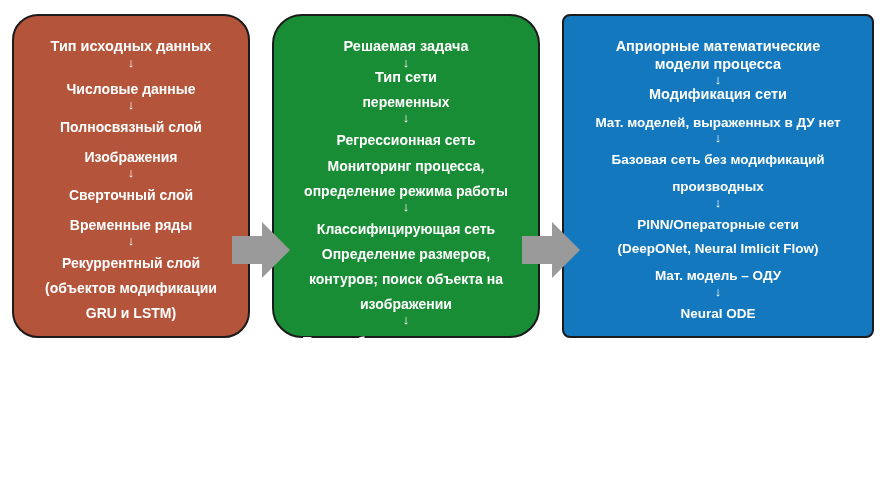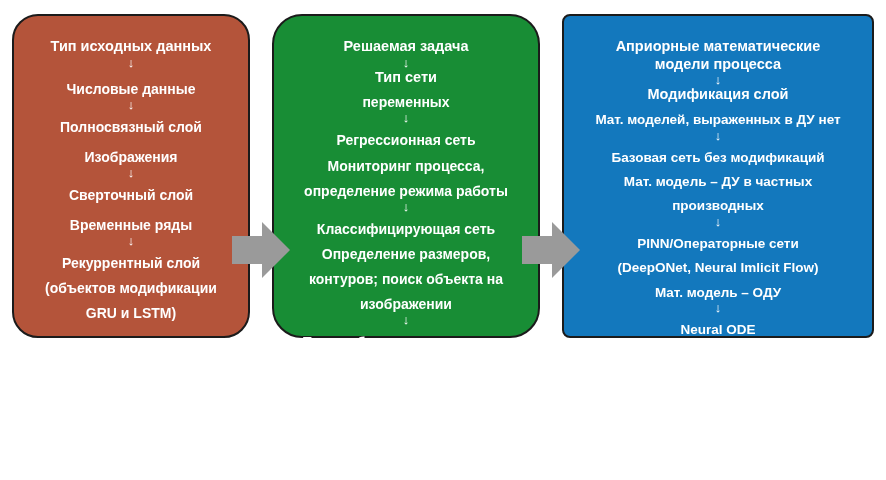--- a/index.html
+++ b/index.html
@@ -127,27 +127,26 @@
     <div class="line body">контуров; поиск объекта на</div>
     <div class="line body">изображении</div>
     <div class="arrow-down">↓</div>
     <div class="line body">Поиск объектов, сегментация</div>
   </div>
 
   <div class="panel blue">
     <div class="line head">Априорные математические</div>
     <div class="line head">модели процесса</div>
     <div class="arrow-down">↓</div>
-    <div class="line head">Модификация слой</div>
+    <div class="line head">Модификация сети</div>
     <div class="gap-lg"></div>
     <div class="line body">Мат. моделей, выраженных в ДУ нет</div>
     <div class="arrow-down">↓</div>
     <div class="line body">Базовая сеть без модификаций</div>
     <div class="gap-lg"></div>
-    <div class="line body">Мат. модель – ДУ в частных</div>
     <div class="line body">производных</div>
     <div class="arrow-down">↓</div>
     <div class="line body">PINN/Операторные сети</div>
     <div class="line body">(DeepONet, Neural Imlicit Flow)</div>
     <div class="gap-lg"></div>
     <div class="line body">Мат. модель – ОДУ</div>
     <div class="arrow-down">↓</div>
     <div class="line body">Neural ODE</div>
   </div>
 

